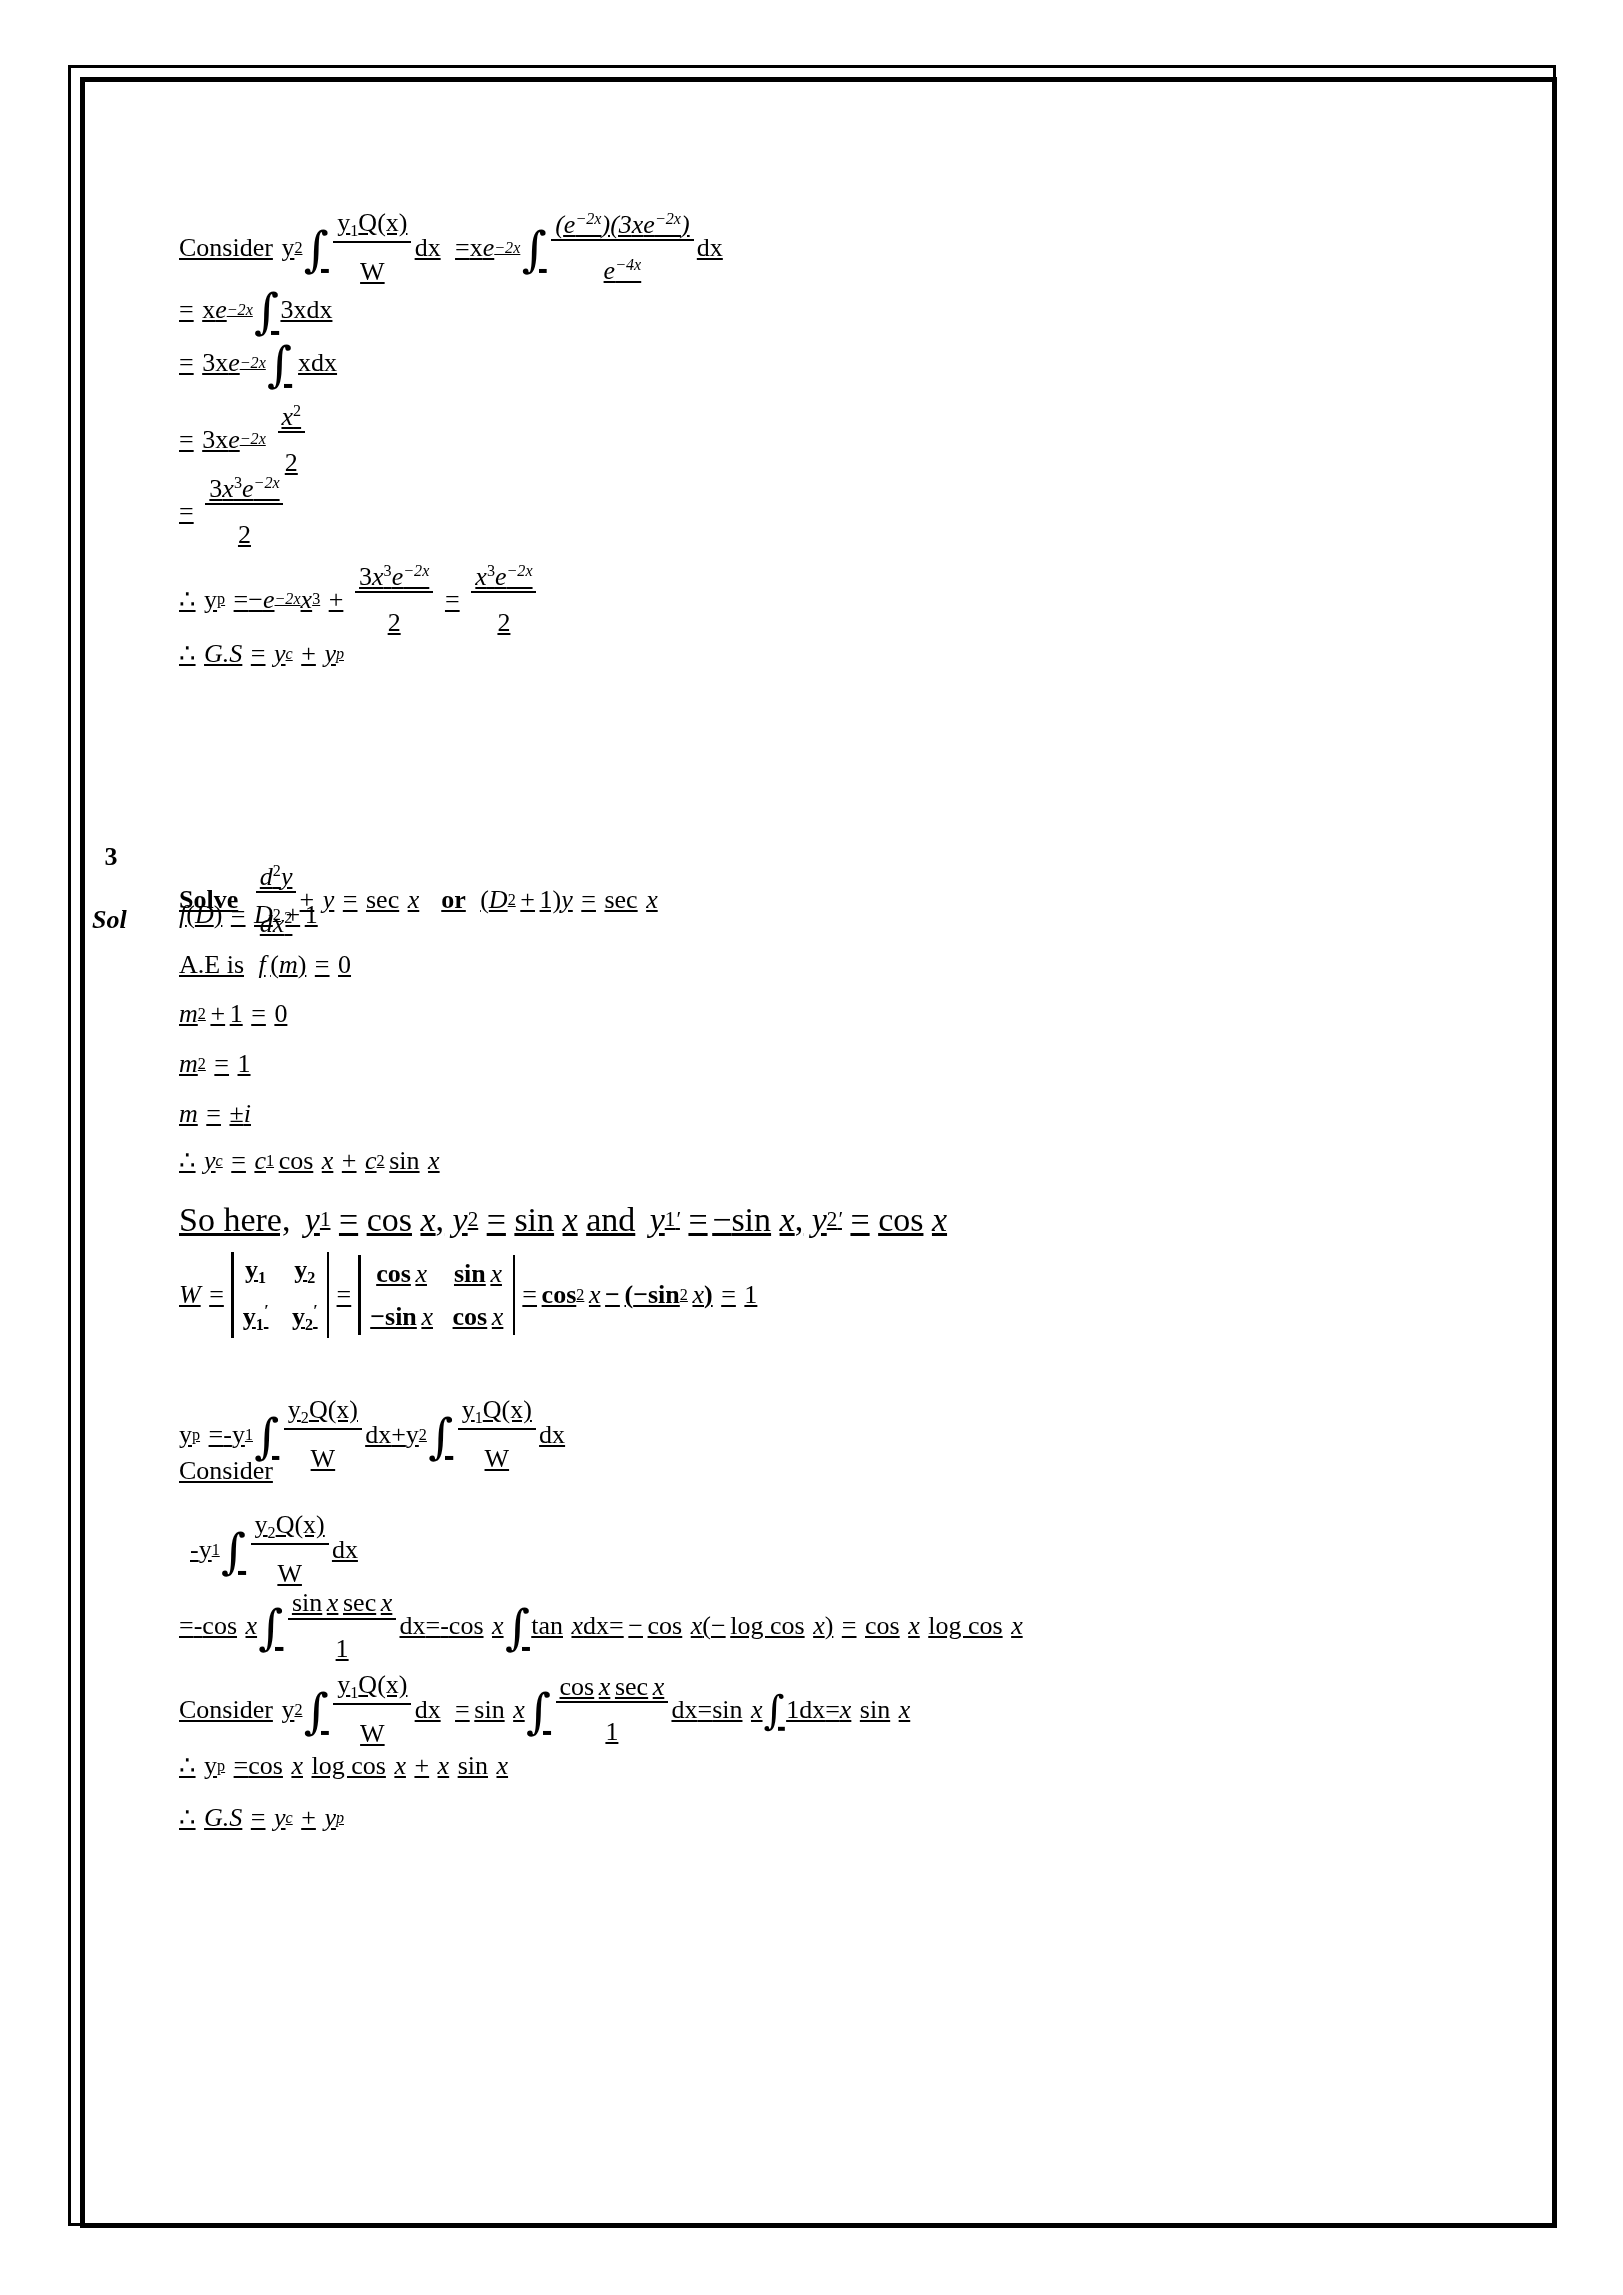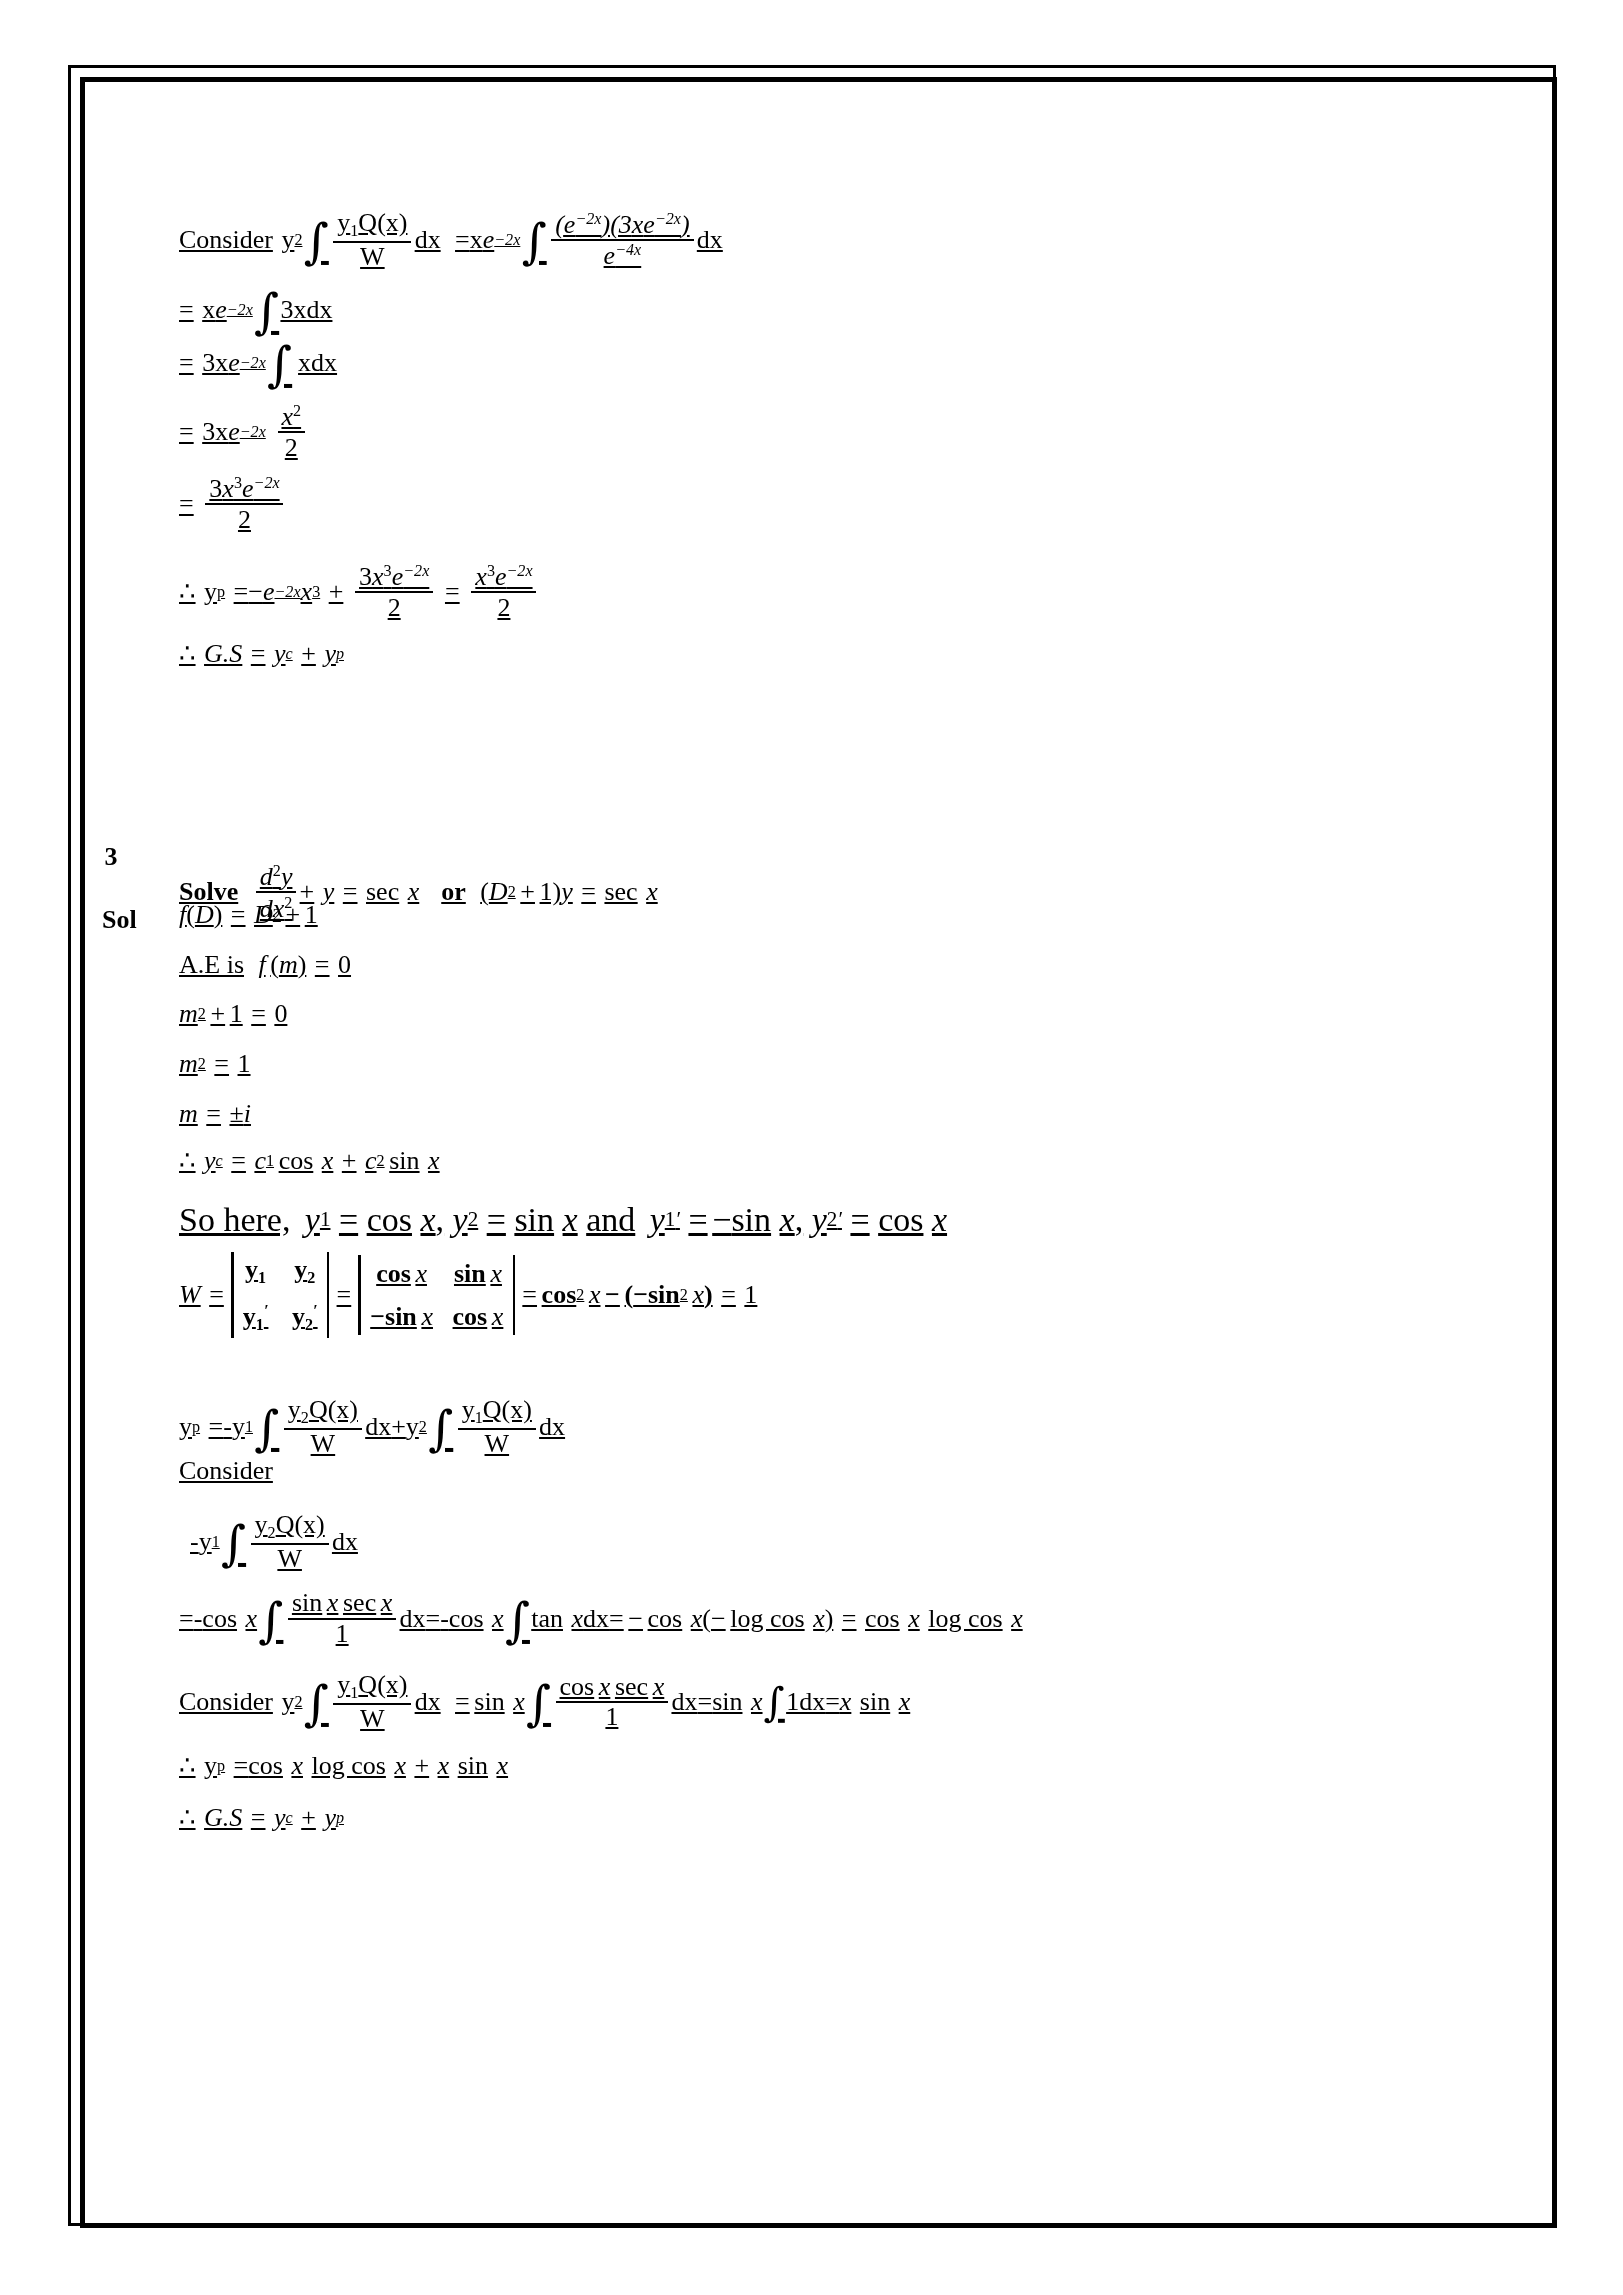--- a/index.html
+++ b/index.html
@@ -83,20 +83,21 @@
 
   
   .frac {
     display: inline-flex;
     flex-direction: column;
     align-items: center;
     justify-content: center;
     vertical-align: middle;
     margin: 0 3.3px;
     line-height: 1.0;
+    gap: 15px;
   }
   .frac > .num, .frac > .den {
     display: block;
     padding: 1.3px 3.9px;
     white-space: nowrap;
     text-align: center;
   }
   .frac > .num { border-bottom: 2px solid #000; }
 
   
@@ -248,21 +249,21 @@
     <span class="it">y</span>
       <sub class="si">c</sub>
     <span class="sp6"></span>
       <span class="up">+</span>
       <span class="sp6"></span>
     <span class="it">y</span>
       <sub class="si">p</sub>
   </div>
 
   <span class="lbl" style="left:12.4px; top:754px;">3</span>
-  <span class="lbl" style="left:10px; top:817px;">Sol</span>
+  <span class="lbl" style="left:0px; top:817px;font-style:italic;">Sol</span>
 
   <div class="line mrow" style="left:87px; top:774px;">
     <span class="up bd">Solve</span>
       <span class="sp10"></span>
     <span class="frac">
       <span class="num"><span class="it">d</span><sup class="s">2</sup><span class="it">y</span></span>
       <span class="den"><span class="it">dx</span><sup class="s">2</sup></span>
     </span>
     <span class="up">+</span>
       <span class="sp6"></span>

